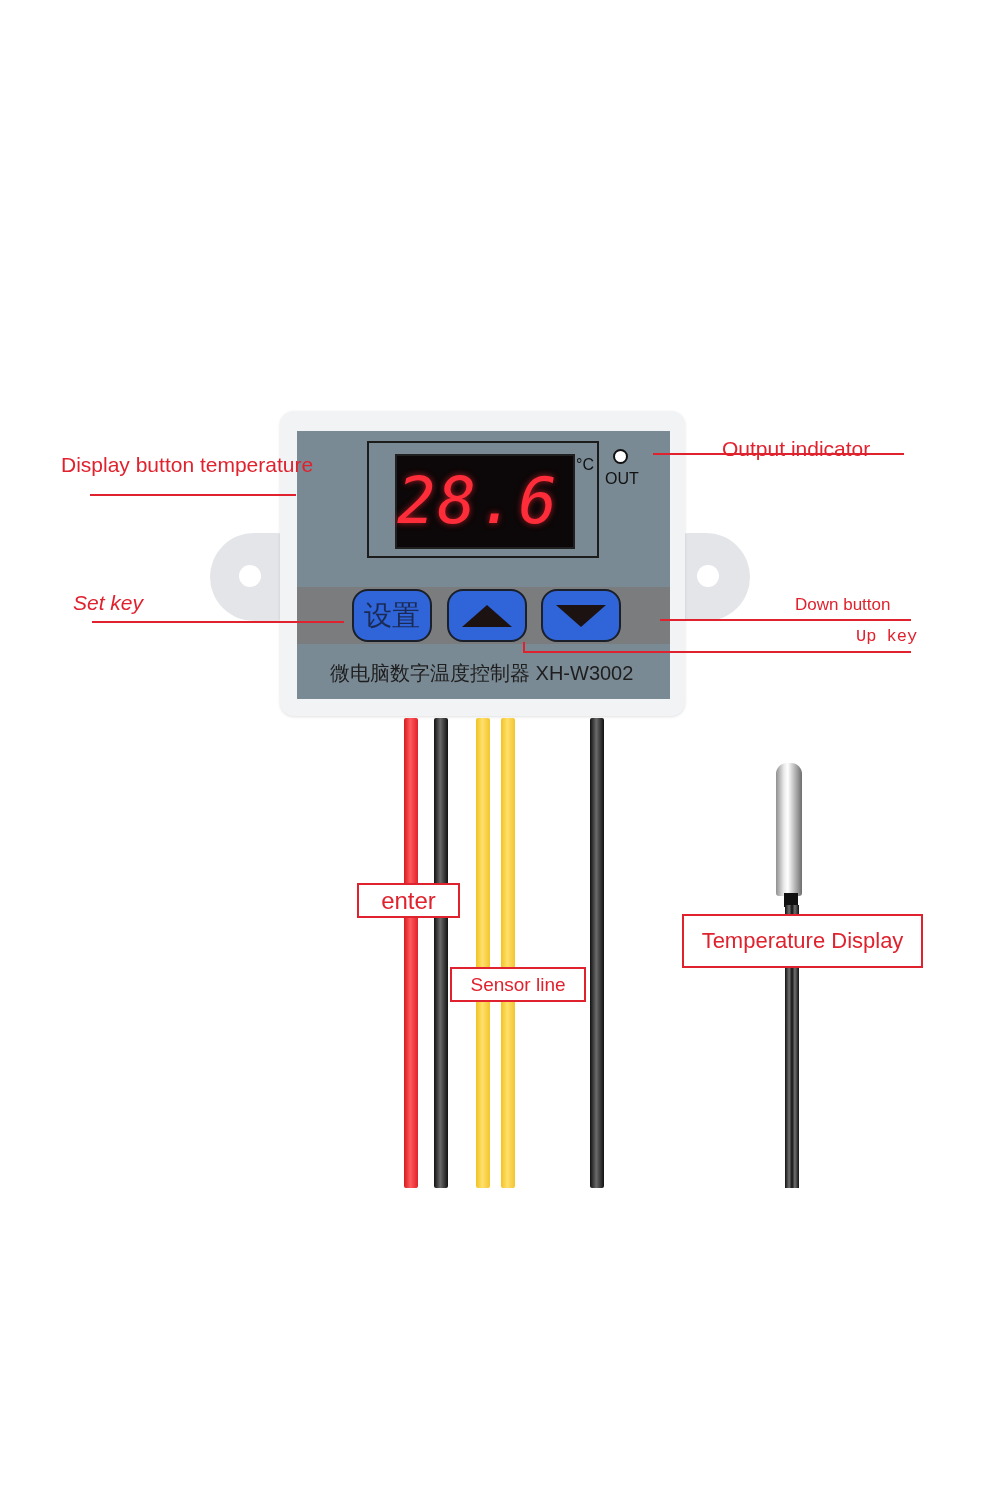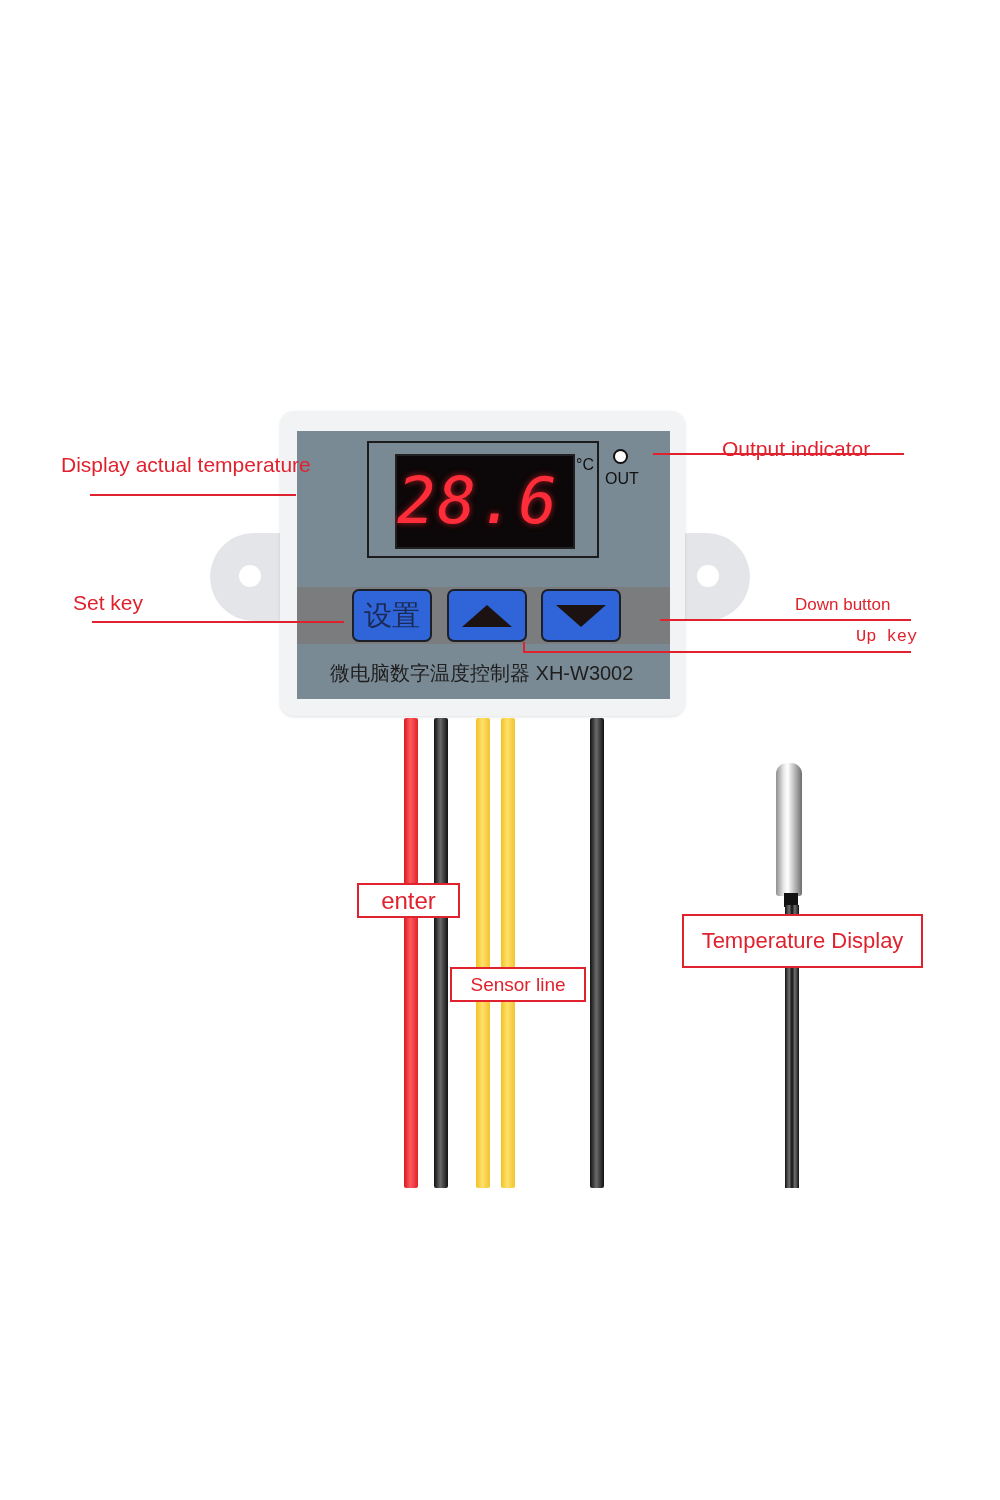--- a/index.html
+++ b/index.html
@@ -22,21 +22,21 @@
              border: 2px solid #202020; box-sizing: border-box;
              color: #ff2d3a; font-family: "DejaVu Sans Mono", monospace; font-size: 64px;
              text-align: left; line-height: 90px; letter-spacing: 2px;
              font-style: italic; text-shadow: 0 0 6px rgba(255,40,50,0.65); }
   .unit { left: 576px; top: 456px; font-size: 16px; color: #111; }
   .led { left: 613px; top: 449px; width: 15px; height: 15px; border-radius: 50%;
          background: #ffffff; border: 2px solid #111; box-sizing: border-box; }
   .out-label { left: 605px; top: 470px; font-size: 16px; color: #111; }
 
   .key { position: absolute; top: 589px; width: 80px; height: 53px; background: #2f65d8;
-         border: 2px solid #1b1f2a; border-radius: 7px; box-sizing: border-box;
+         border: 2px solid #1b1f2a; border-radius: 16px; box-sizing: border-box;
          display: flex; align-items: center; justify-content: center; }
   .key-set-text { font-size: 28px; color: #1a2a55; font-family: "DejaVu Serif", serif; }
   .tri-up { width: 0; height: 0; border-left: 25px solid transparent; border-right: 25px solid transparent;
             border-bottom: 22px solid #1c1212; }
   .tri-down { width: 0; height: 0; border-left: 25px solid transparent; border-right: 25px solid transparent;
               border-top: 22px solid #1c1212; }
   .model-line { left: 315px; top: 660px; font-size: 20px; color: #1e1e1e; white-space: nowrap; margin-left: 15px; }
 
   
   .ann { position: absolute; color: #e0222e; font-size: 21px; white-space: nowrap; }
@@ -93,27 +93,27 @@
 <div class="wire wire-red" style="left:404px;"></div>
 <div class="wire wire-black" style="left:434px;"></div>
 <div class="wire wire-yellow" style="left:476px;"></div>
 <div class="wire wire-yellow" style="left:501px;"></div>
 <div class="wire wire-black" style="left:590px;"></div>
 
 <div class="abs probe"></div>
 <div class="abs probe-collar"></div>
 <div class="abs sensor-cable"></div>
 
-<div class="ann" style="left:61px;top:453px;">Display actual temperature</div>
+<div class="ann" style="left:61px;top:453px;">Display button temperature</div>
 <div class="line" style="left:90px;top:494px;width:206px;"></div>
 
 <div class="ann" style="left:722px;top:437px;">Output indicator</div>
 <div class="line" style="left:653px;top:453px;width:251px;"></div>
 
-<div class="ann" style="left:73px;top:591px;">Set key</div>
+<div class="ann" style="left:73px;top:591px;font-style:italic;">Set key</div>
 <div class="line" style="left:92px;top:621px;width:252px;"></div>
 
 <div class="ann ann-small" style="left:795px;top:595px;">Down button</div>
 <div class="line" style="left:660px;top:619px;width:251px;"></div>
 
 <div class="ann ann-small" style="left:856px;top:627px;font-family:Liberation Mono, monospace;">Up key</div>
 <div class="vline" style="left:523px;top:642px;height:11px;"></div>
 <div class="line" style="left:523px;top:651px;width:388px;"></div>
 
 <div class="boxlabel" style="left:357px;top:883px;width:103px;height:35px;font-size:24px;">

